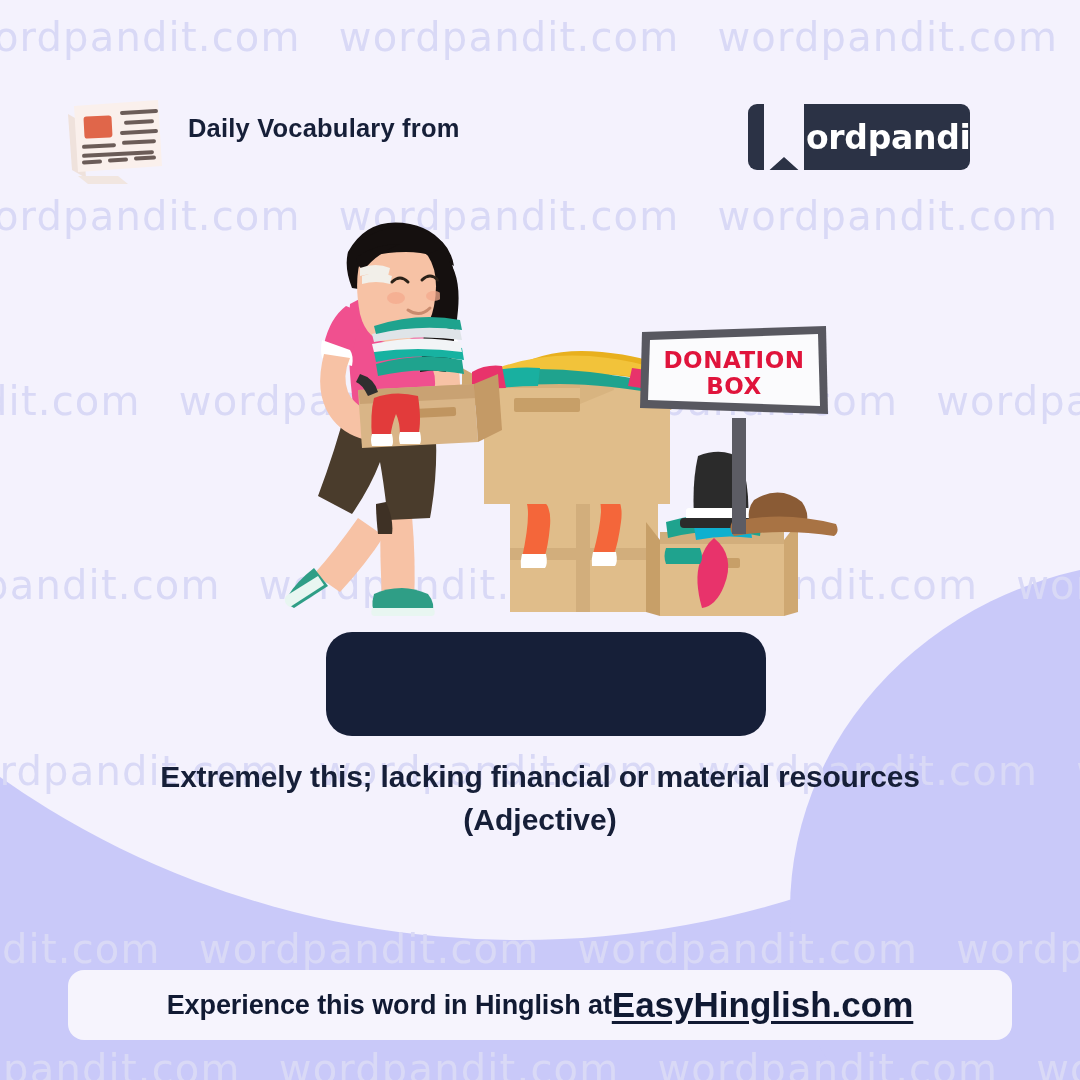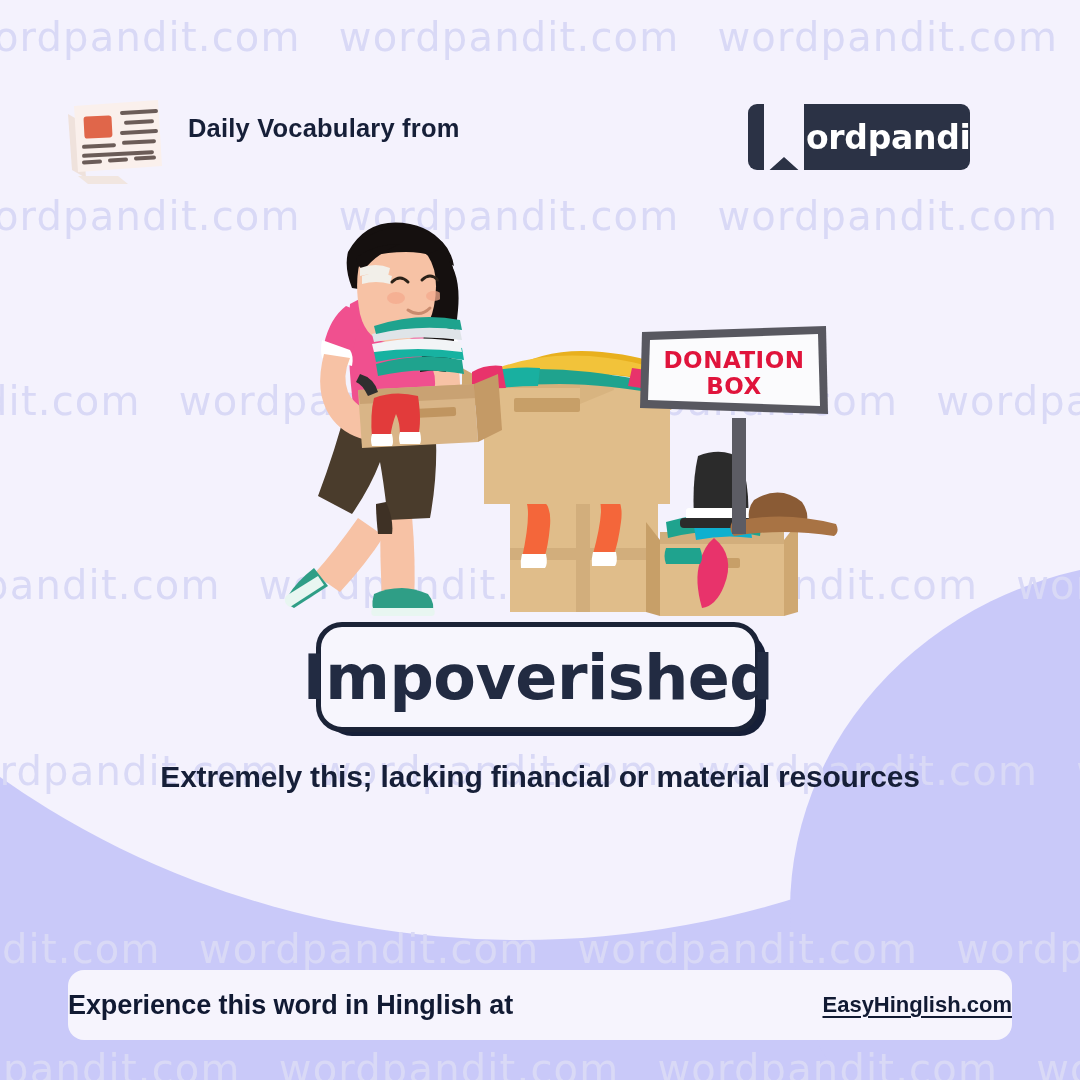--- a/index.html
+++ b/index.html
@@ -108,27 +108,27 @@
   .action{
     margin-top:4px;
     font-size:30px;font-weight:bold;color:#161f38;line-height:1.5;
     letter-spacing:-.2px;
   }
 
   
   .footer-bar{
     position:absolute;left:68px;top:970px;width:944px;height:70px;
     background:#f6f4fd;border-radius:16px;
-    display:flex;align-items:center;justify-content:space-between;
+    display:flex;align-items:center;justify-content:center;
   }
   .footer-text{
     font-size:27px;font-weight:bold;color:#111a33;letter-spacing:-.1px;
   }
   .footer-link{
-    font-size:22px;font-weight:bold;color:#111a33;
+    font-size:35px;font-weight:bold;color:#111a33;
     text-decoration:underline;text-underline-offset:4px;
   }
 </style>
 </head>
 <body>
 
 <div id="card">
 
   <div class="bg-layer">
     <div class="bg-white-blob"></div>
@@ -295,26 +295,24 @@
 
       <path d="M112 176 q20 -8 44 -2 q4 26 0 40 h-18 q0 -14 -4 -22 q-4 10 -6 24 l-18 0 q-2 -24 2 -40 Z" fill="#e23b3b"></path>
       <path d="M110 212 h20 q2 9 0 12 h-20 q-2 -6 0 -12 Z" fill="#ffffff"></path>
       <path d="M138 210 h20 q2 9 0 12 h-20 q-2 -6 0 -12 Z" fill="#ffffff"></path>
 
       <path d="M98 152 q14 4 18 18 l-10 4 q-6 -12 -12 -14 Z" fill="#2f2f2f"></path>
     </svg>
   </div>
 
   <div class="word-shadow"></div>
-  <div class="word-box">
-    <span class="word-text">Impoverished</span>
-  </div>
 
   <div class="defs">
     <div class="def-line">Extremely this; lacking financial or material resources</div>
+    <div class="pos-line">(Adjective)</div>
   </div>
 
   <div class="footer-bar">
     <span class="footer-text">Experience this word in Hinglish at </span>
       <span class="footer-link">EasyHinglish.com</span>
   </div>
 
 </div>
 
 </body></html>

